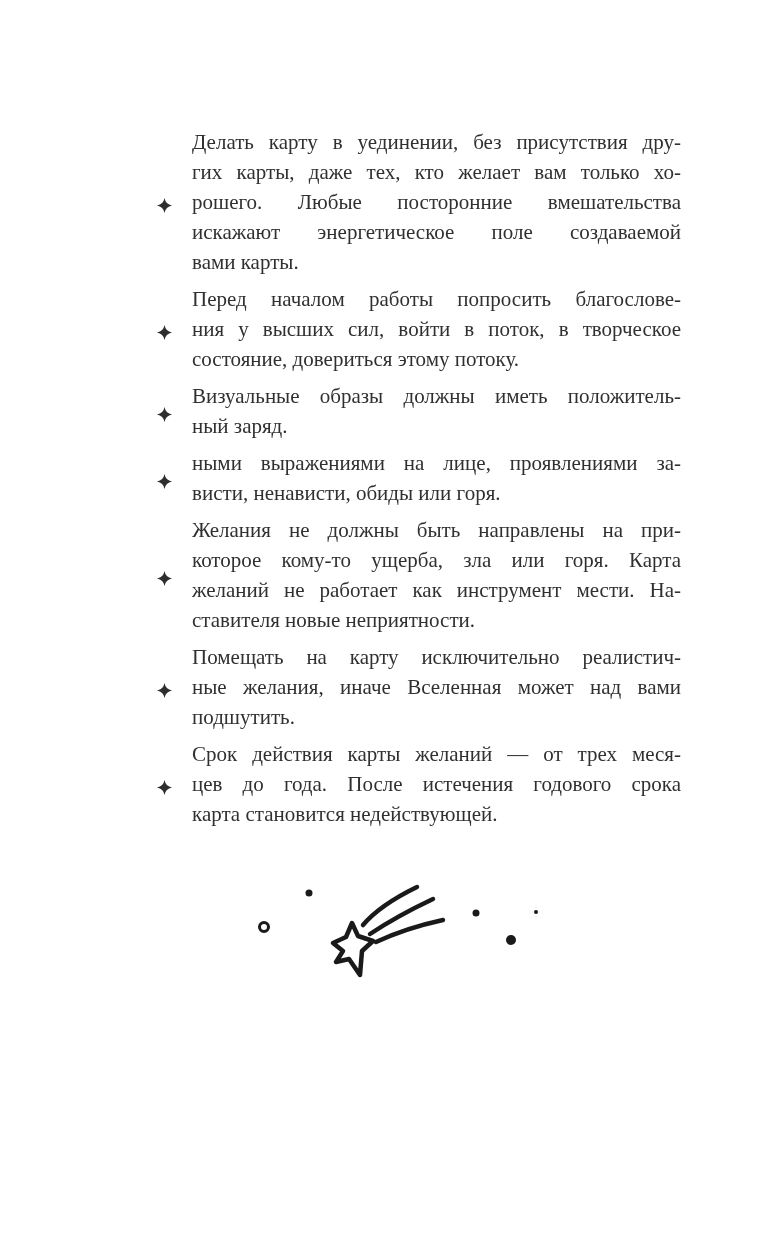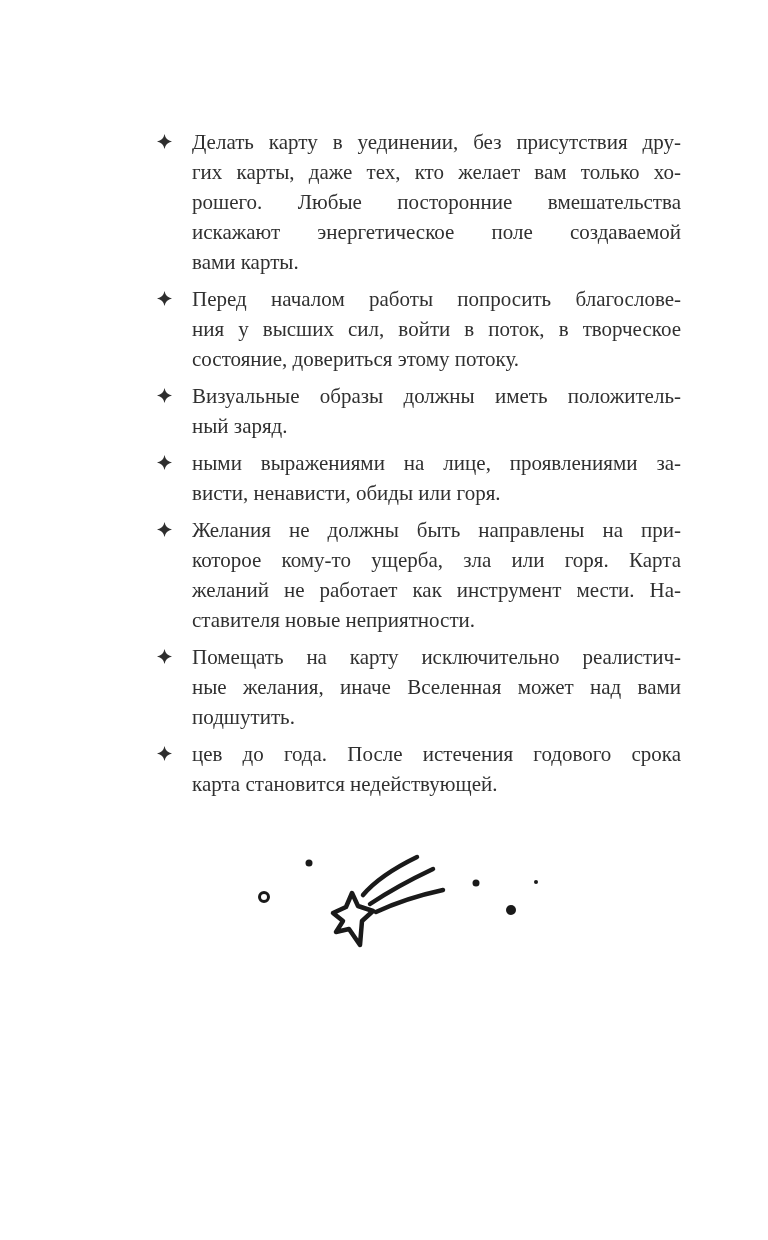--- a/index.html
+++ b/index.html
@@ -18,21 +18,21 @@
     width: 768px;
     height: 1240px;
     padding: 127px 87px 0 157px;
     background: #ffffff;
   }
   .bullet-list {
     width: 100%;
   }
   .bullet-item {
     display: flex;
-    align-items: flex-start;
+    align-items: center;
     margin-bottom: 7px;
   }
   .marker {
     flex: none;
     width: 35px;
     padding-top: 7px;
     color: #2e2e2e;
   }
   .marker svg {
     display: block;
@@ -146,20 +146,21 @@
         </div>
   </div>
 
   <div class="bullet-item">
     <span class="marker">
       <svg width="15" height="15" viewBox="0 0 24 24" xmlns="http://www.w3.org/2000/svg">
         <path d="M12 0 Q13.8 10.2 24 12 Q13.8 13.8 12 24 Q10.2 13.8 0 12 Q10.2 10.2 12 0 Z" fill="#2e2e2e"></path>
       </svg>
     </span>
     <div class="bullet-text">
+          <div class="line">Срок действия карты желаний — от трех меся-</div>
           <div class="line">цев до года. После истечения годового срока</div>
           <div class="line last">карта становится недействующей.</div>
         </div>
   </div>
 </div>
 
   <div class="illustration">
     <svg width="310" height="110" viewBox="0 0 310 110" fill="none" xmlns="http://www.w3.org/2000/svg">
 
       <circle cx="24" cy="48" r="4.5" stroke="#1a1a1a" stroke-width="3" fill="none"></circle>

